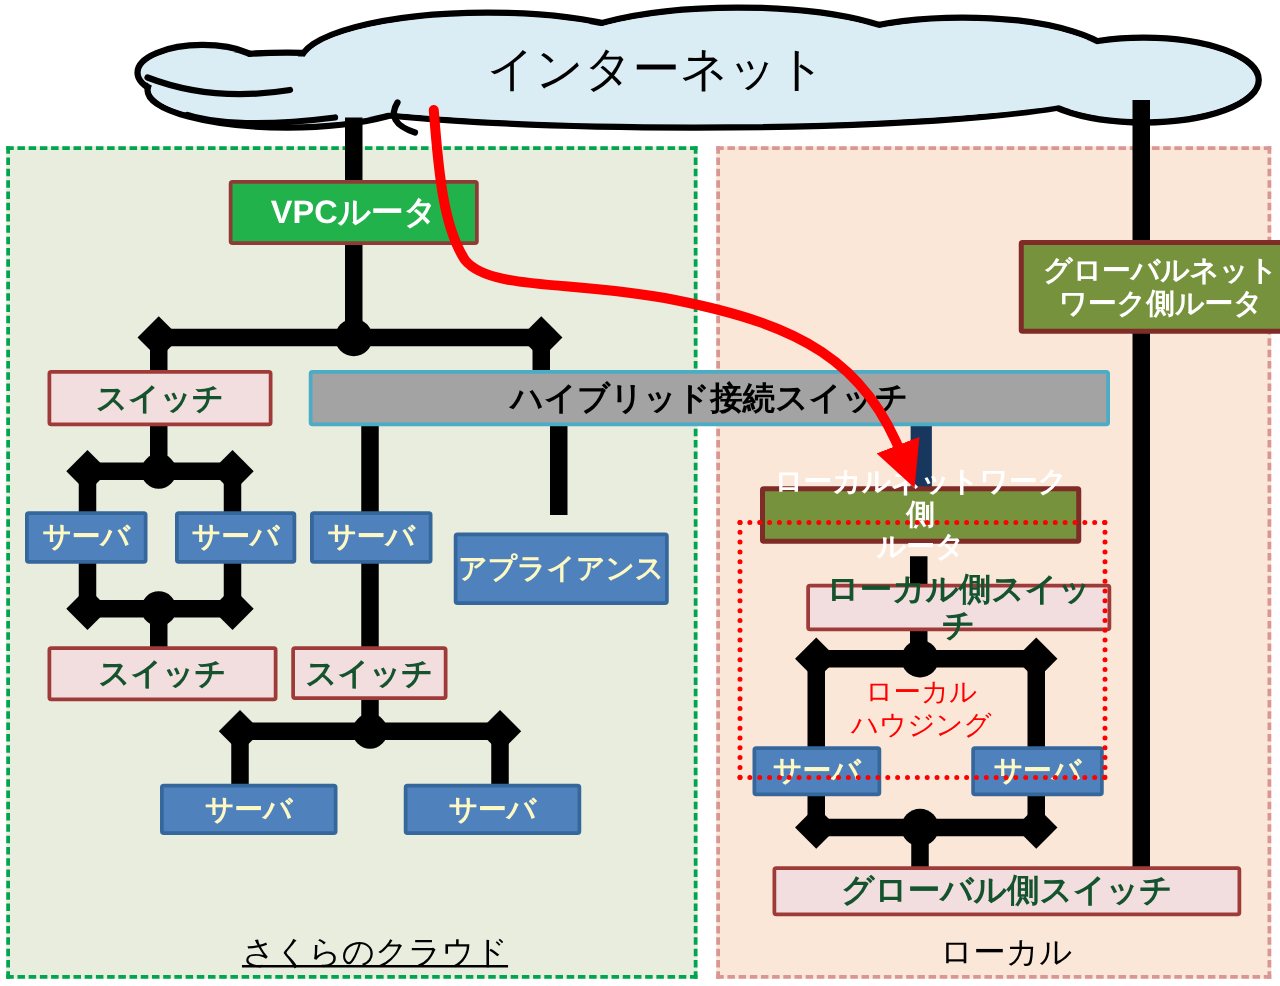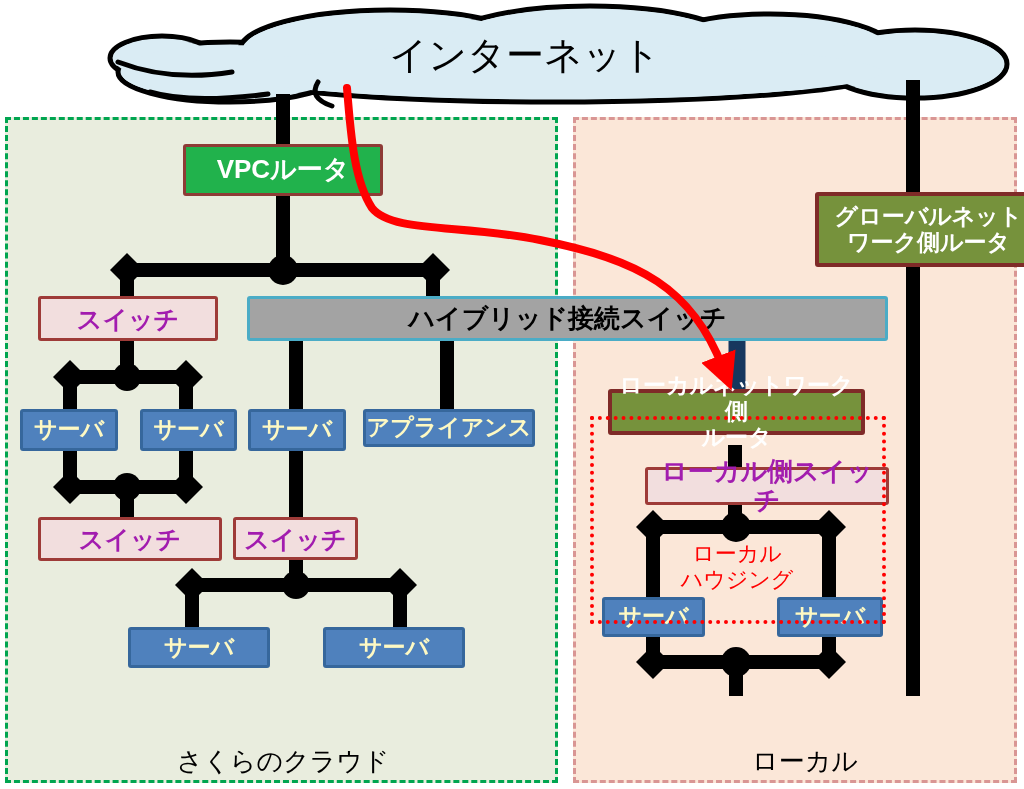--- a/index.html
+++ b/index.html
@@ -9,21 +9,21 @@
   }
   .zone{position:absolute;box-sizing:border-box;}
   .zone-left{left:5px;top:117px;width:553px;height:666px;background:#E9EDDE;border:3px dashed #00A550;}
   .zone-right{left:573px;top:117px;width:444px;height:666px;background:#FBE7D8;border:3px dashed #D99694;}
   svg.layer{position:absolute;left:0;top:0;pointer-events:none;}
   .node{
     position:absolute;box-sizing:border-box;display:flex;align-items:center;justify-content:center;
     text-align:center;border-radius:3px;white-space:pre-line;line-height:1.12;
   }
   .green-node{background:#21B24C;border:3px solid #8E3B36;color:#ffffff;font-weight:bold;font-size:26px;}
-  .pink-node{background:#F2DEDE;border:3px solid #9E3B38;color:#a21caf;font-size:25px;font-weight:bold;}
+  .pink-node{background:#F2DEDE;border:3px solid #9E3B38;color:#14532d;font-size:25px;font-weight:bold;}
   .blue-node{background:#4F81BD;border:3px solid #36679C;color:#fef9c3;font-weight:bold;font-size:23px;}
   .amber-node{background:#a3a3a3;border:3px solid #4BACC6;color:#000000;font-size:26px;font-weight:bold;}
   .olive-node{background:#76923C;border:4px solid #7F2B28;color:#ffffff;font-size:23px;font-weight:bold;}
   .zone-label{position:absolute;width:300px;text-align:center;color:#000;font-size:26px;}
   .internet-label{position:absolute;left:375px;top:30px;width:300px;text-align:center;color:#000;font-size:38px;}
   .red-dotted-box{position:absolute;left:590px;top:416px;width:296px;height:208px;border:4px dotted #FF0000;box-sizing:border-box;}
   .red-label{position:absolute;left:647px;top:541px;width:180px;text-align:center;color:#FF0000;font-size:22px;line-height:1.18;white-space:pre-line;}
 </style>
 </head>
 <body>
@@ -115,41 +115,42 @@
     </g>
   </svg>
 
   <div class="internet-label">インターネット</div>
 
   <div class="node green-node" style="left:183px;top:144px;width:200px;height:52px;">VPCルータ</div>
   <div class="node pink-node" style="left:38px;top:296px;width:180px;height:45px;">スイッチ</div>
   <div class="node blue-node" style="left:20px;top:409px;width:98px;height:42px;">サーバ</div>
   <div class="node blue-node" style="left:140px;top:409px;width:97px;height:42px;">サーバ</div>
   <div class="node blue-node" style="left:248px;top:409px;width:98px;height:42px;">サーバ</div>
-  <div class="node blue-node" style="left:363px;top:409px;width:172px;height:38px;">アプライアンス</div>
+  <div class="node blue-node" style="left:363px;top:426px;width:172px;height:58px;">アプライアンス</div>
   <div class="node pink-node" style="left:38px;top:517px;width:184px;height:44px;">スイッチ</div>
   <div class="node pink-node" style="left:233px;top:517px;width:125px;height:43px;">スイッチ</div>
   <div class="node blue-node" style="left:128px;top:627px;width:142px;height:41px;">サーバ</div>
   <div class="node blue-node" style="left:323px;top:627px;width:142px;height:41px;">サーバ</div>
 
   <div class="node amber-node" style="left:247px;top:296px;width:641px;height:45px;">ハイブリッド接続スイッチ</div>
 
   <div class="node olive-node" style="left:815px;top:192px;width:227px;height:75px;">グローバルネット
 ワーク側ルータ</div>
   <div class="node olive-node" style="left:608px;top:389px;width:257px;height:46px;">ローカルネットワーク側
 ルータ</div>
   <div class="node pink-node" style="left:609px;top:467px;width:244px;height:38px;font-size:26px;margin-left:36px;">ローカル側スイッチ</div>
   <div class="node blue-node" style="left:602px;top:597px;width:103px;height:40px;">サーバ</div>
   <div class="node blue-node" style="left:777px;top:597px;width:106px;height:40px;">サーバ</div>
+  <div class="node pink-node" style="left:618px;top:693px;width:375px;height:40px;font-size:26px;">グローバル側スイッチ</div>
 
   <div class="red-dotted-box"></div>
   <div class="red-label">ローカル
 ハウジング</div>
 
-  <div class="zone-label" style="left:133px;top:744px;">さくらのクラウド</div>
+  <div class="zone-label" style="left:150px;top:744px;text-decoration:underline;">さくらのクラウド</div>
   <div class="zone-label" style="left:655px;top:744px;">ローカル</div>
 
   <svg class="layer" width="1024" height="789" viewBox="0 0 1024 789">
     <defs>
       <marker id="redArrow" markerUnits="strokeWidth" markerWidth="5" markerHeight="4.6" refX="1.6" refY="2.3" orient="auto">
         <path d="M0,0 L4.6,2.3 L0,4.6 Z" fill="#FF0000"></path>
       </marker>
     </defs>
     <path d="M 347 88 C 351 140 355 182 372 208 C 392 233 460 224 540 240 C 640 260 692 288 723 368" stroke="#FF0000" stroke-width="8" fill="none" stroke-linecap="round" marker-end="url(#redArrow)"></path>
   </svg>

